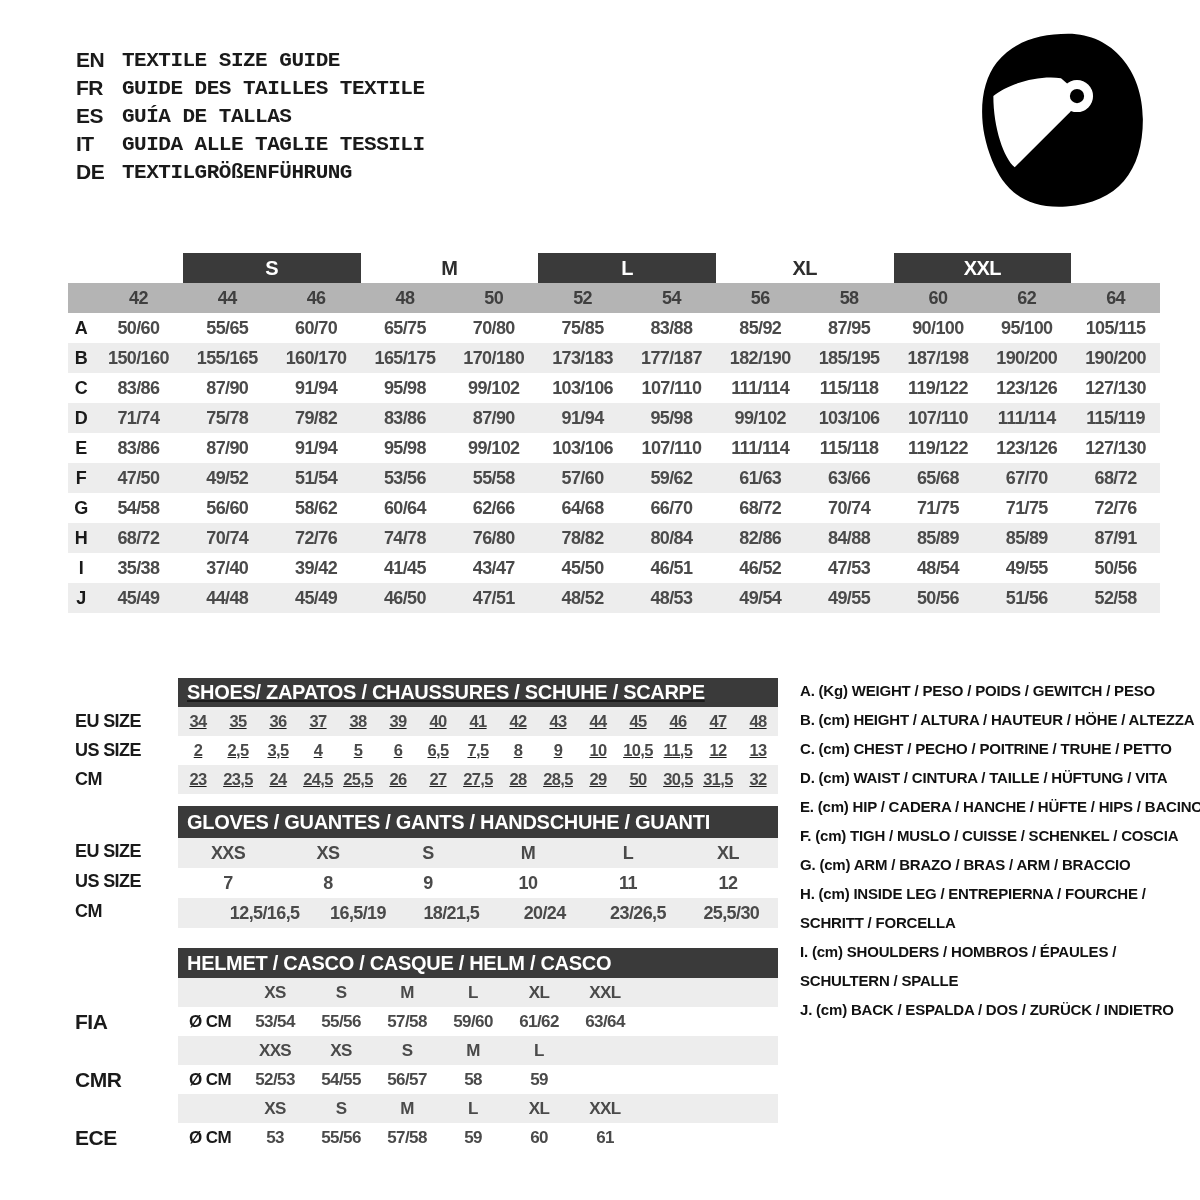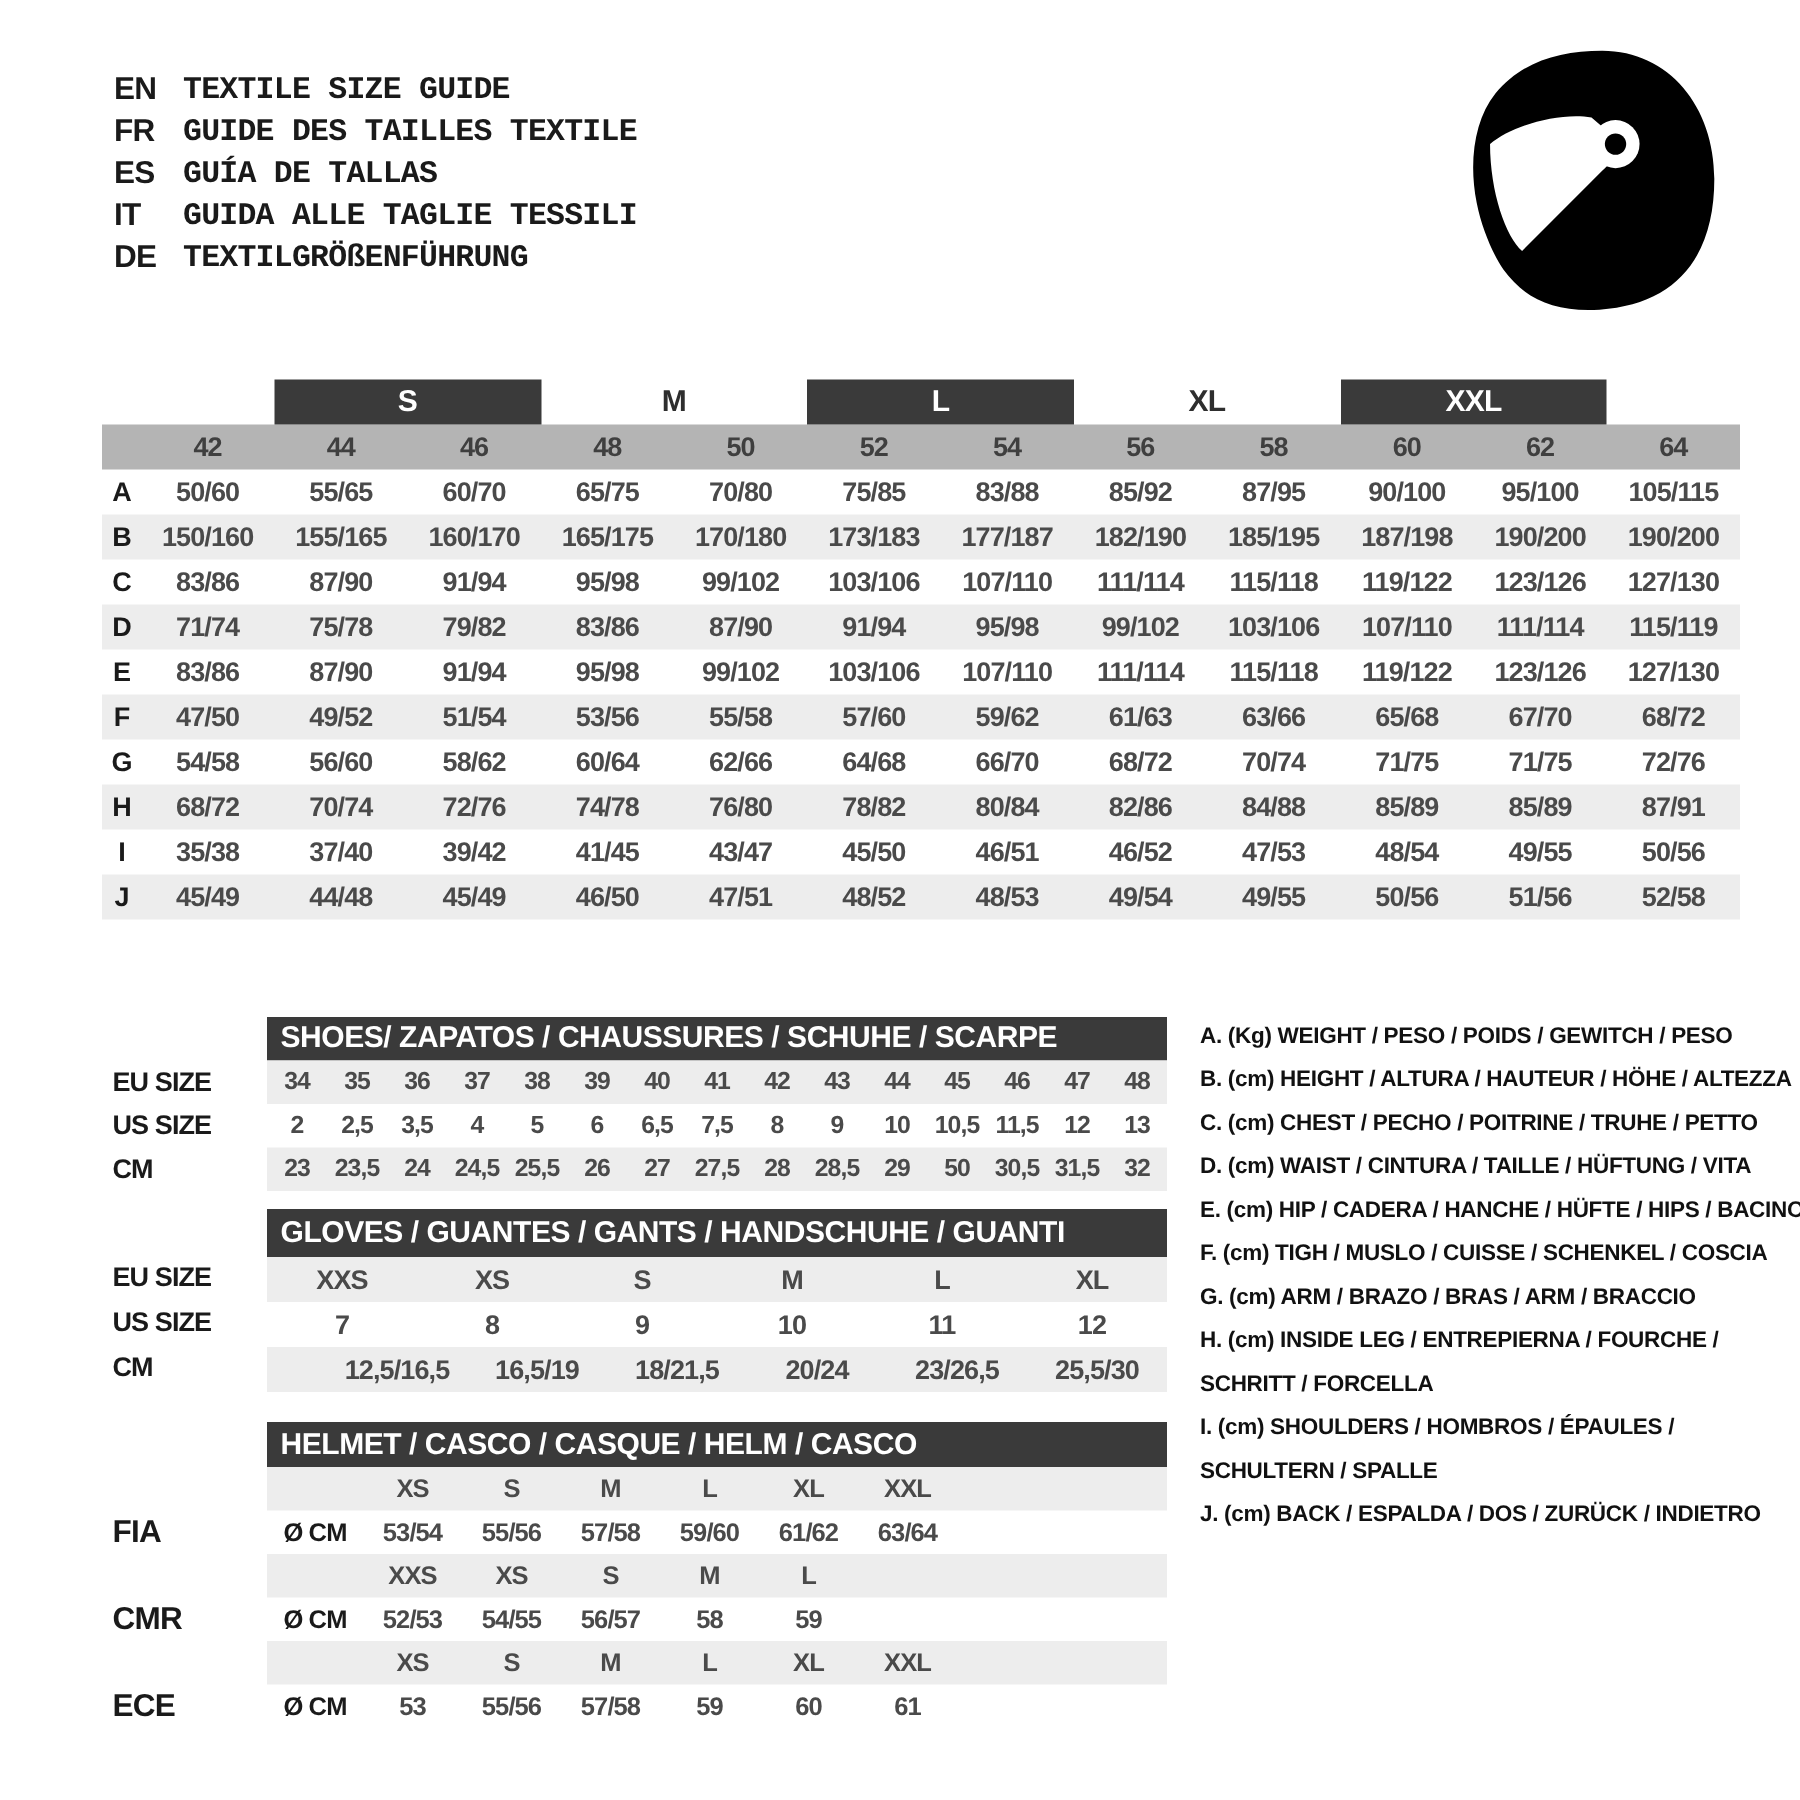--- a/index.html
+++ b/index.html
@@ -25,21 +25,21 @@
   .cell{display:flex;align-items:center;justify-content:center;font-size:18px;color:#4a4a4a;letter-spacing:-0.6px;white-space:nowrap;}
   .size-number-row .cell{color:#3f3f3f;}
   .trow{height:30px;}
   .trow.stripe{background:#ededed;}
   .cell.lab{color:#1a1a1a;}
 
   
   .dark-band{background:#3a3a3a;color:#fff;font-size:20px;display:flex;align-items:center;padding-left:9px;letter-spacing:-0.3px;white-space:nowrap;}
 
   
-  .shoes{position:absolute;left:178px;top:678px;width:600px;}
+  .shoes{position:absolute;left:178px;top:678px;width:600px;text-decoration:underline;}
   .shoes .dark-band{height:29px;}
   .srow{display:grid;height:29px;}
   .srow.stripe{background:#ededed;}
   .shoes .cell{font-size:16.5px;}
   .shoes-labels{position:absolute;left:75px;top:707px;}
   .side-label{height:29px;line-height:29px;font-size:18px;letter-spacing:-0.6px;white-space:nowrap;}
 
   
   .gloves{position:absolute;left:178px;top:806px;width:600px;}
   .gloves .dark-band{height:32px;}

